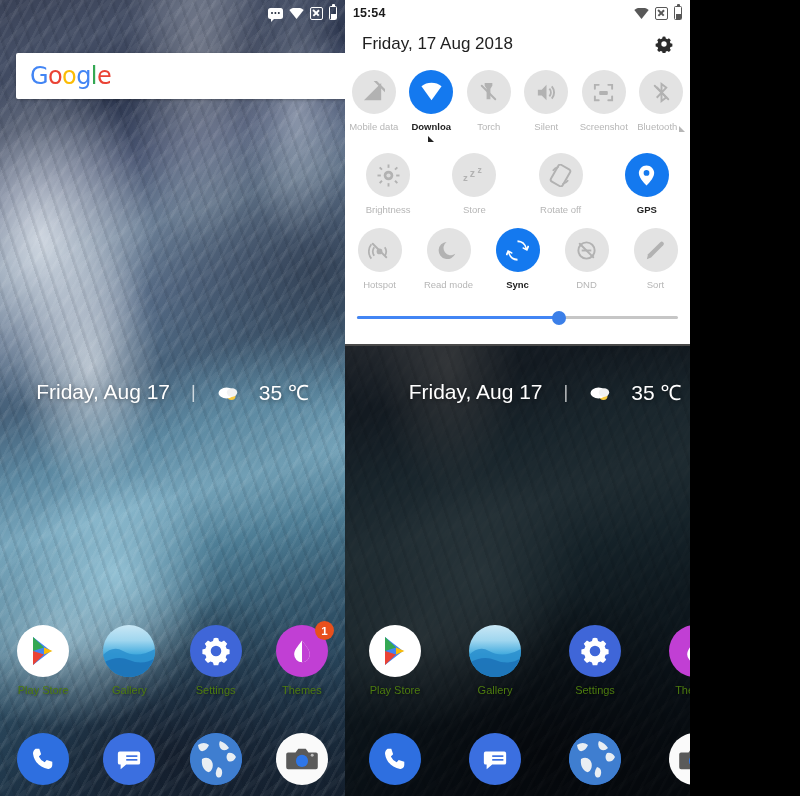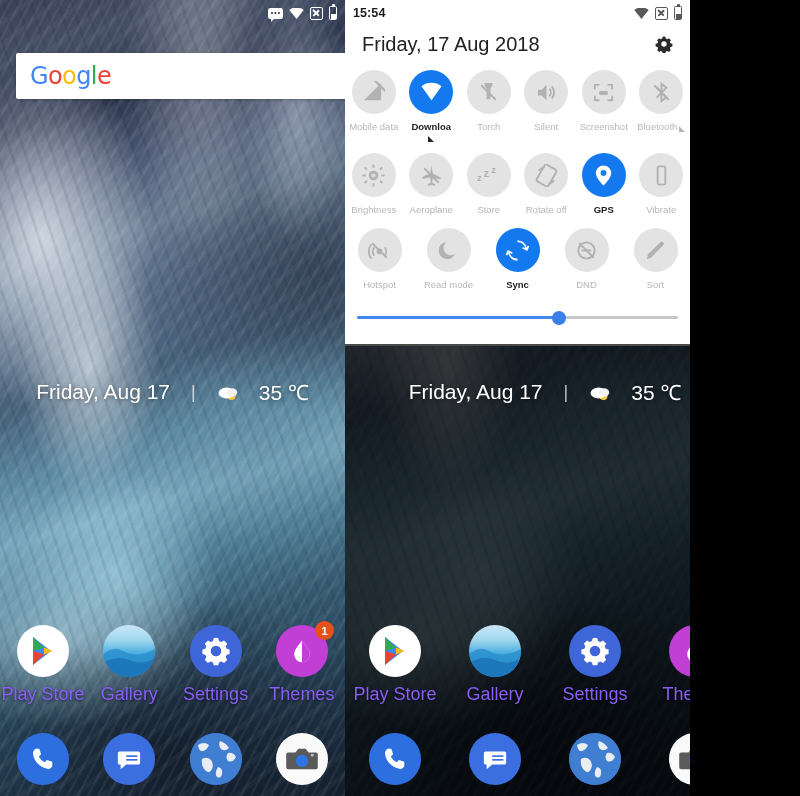--- a/index.html
+++ b/index.html
@@ -85,38 +85,38 @@
   .weather .sep{ opacity:.7; font-size:18px; margin:0 1px; }
   .wicon{ width:22px; height:18px; position:relative; display:inline-block; }
 
   .approw{ position:absolute; left:0; right:0; display:flex; z-index:5; }
   .approw.icons{ top:625px; }
   .approw.dock{ top:733px; }
   .app{ flex:1; display:flex; flex-direction:column; align-items:center; }
   .app .badgewrap{ position:relative; }
   .iconc{ width:52px; height:52px; border-radius:50%; display:flex; align-items:center;
     justify-content:center; position:relative; overflow:hidden; }
-  .applabel{ margin-top:7px; font-size:18px; color:#8b5cf6; text-shadow:0 1px 3px rgba(0,0,0,.6); }
+  .applabel{ margin-top:7px; font-size:11px; color:#4d7c0f; text-shadow:0 1px 3px rgba(0,0,0,.6); }
   .badge{ position:absolute; top:-4px; right:-6px; min-width:19px; height:19px; border-radius:50%;
     background:#E8501C; color:#fff; font-size:11.5px; font-weight:bold; display:flex;
     align-items:center; justify-content:center; padding:0 4px; }
 
   .ic-playstore{ background:#fff; }
   .ic-gallery{ background:linear-gradient(#c9e7f5 0%,#9fd6ef 30%,#3da8dd 58%,#1f7fc4 100%); }
   .ic-settings{ background:#3f66d8; }
   .ic-themes{ background:#c13fd4; }
   .ic-phone{ background:#2e6fe0; }
   .ic-messages{ background:#3b6fe0; }
   .ic-browser{ background:#2f6fd0; }
   .ic-camera{ background:#fafafa; }
 
   
   .qs-header{ position:absolute; top:26px; left:0; right:0; height:36px; display:flex;
     align-items:center; padding:0 17px; }
-  .qs-date{ font-size:20px; color:#212121; }
+  .qs-date{ font-size:17px; color:#212121; }
   .gear{ margin-left:auto; width:18px; height:18px; position:relative; }
 
   .tiles{ position:absolute; top:70px; left:0; right:0; }
   .tilerow{ display:flex; margin-bottom:13px; }
   .tile{ flex:1; display:flex; flex-direction:column; align-items:center; }
   .tcirc{ width:44px; height:44px; border-radius:50%; background:#e3e3e3;
     display:flex; align-items:center; justify-content:center; color:#b2b2b2; position:relative; }
   .tcirc.on{ background:#1479ef; color:#fff; }
   .tlabel{ margin-top:7px; font-size:9.5px; color:#b6b6b6; white-space:nowrap;
     display:flex; align-items:center; gap:2px; }
@@ -389,31 +389,20 @@
                 </g>
               </svg>
             </div>
             <div class="tlabel">
               <span>Brightness</span>
             </div>
           </div>
           <div class="tile">
             <div class="tcirc">
               <svg viewBox="0 0 24 24" width="23" height="23">
-                <path d="M12 2 l1.5 8 8 4 v2 l-8 -1.6 -0.8 5 3 2 v1.6 l-3.7 -1 -3.7 1 V21 l3 -2 -0.8 -5 -8 1.6 v-2 l8 -4 Z" fill="#b2b2b2"></path>
-                <rect x="1" y="11" width="22" height="2" rx="1" fill="#b2b2b2" transform="rotate(45 12 12)"></rect>
-              </svg>
-            </div>
-            <div class="tlabel">
-              <span>Aeroplane</span>
-            </div>
-          </div>
-          <div class="tile">
-            <div class="tcirc">
-              <svg viewBox="0 0 24 24" width="23" height="23">
                 <g fill="#b2b2b2" font-family="Liberation Sans, sans-serif" font-weight="bold">
                   <text x="0" y="18" font-size="10">z</text>
                   <text x="7" y="14" font-size="11">z</text>
                   <text x="15" y="9" font-size="9">z</text>
                 </g>
               </svg>
             </div>
             <div class="tlabel">
               <span>Store</span>
             </div>
@@ -432,30 +421,20 @@
           </div>
           <div class="tile">
             <div class="tcirc on">
               <svg viewBox="0 0 24 24" width="23" height="23">
                 <path d="M12 1.5 C7.6 1.5 4 5.1 4 9.5 C4 15.3 12 22.5 12 22.5 S20 15.3 20 9.5 C20 5.1 16.4 1.5 12 1.5 Z" fill="#ffffff"></path>
                 <circle cx="12" cy="9.3" r="3" fill="#1479ef"></circle>
               </svg>
             </div>
             <div class="tlabel on">
               <span>GPS</span>
-            </div>
-          </div>
-          <div class="tile">
-            <div class="tcirc">
-              <svg viewBox="0 0 24 24" width="23" height="23">
-                <rect x="8" y="2.5" width="8" height="19" rx="1.6" fill="none" stroke="#b2b2b2" stroke-width="2"></rect>
-              </svg>
-            </div>
-            <div class="tlabel">
-              <span>Vibrate</span>
             </div>
           </div>
         </div>
         <div class="tilerow">
           <div class="tile">
             <div class="tcirc">
               <svg viewBox="0 0 24 24" width="23" height="23">
                 <circle cx="12" cy="13" r="3" fill="#b2b2b2"></circle>
                 <path d="M6.5 8.5 a8 8 0 0 0 0 9" stroke="#b2b2b2" stroke-width="1.8" fill="none"></path>
                 <path d="M17.5 8.5 a8 8 0 0 1 0 9" stroke="#b2b2b2" stroke-width="1.8" fill="none"></path>

